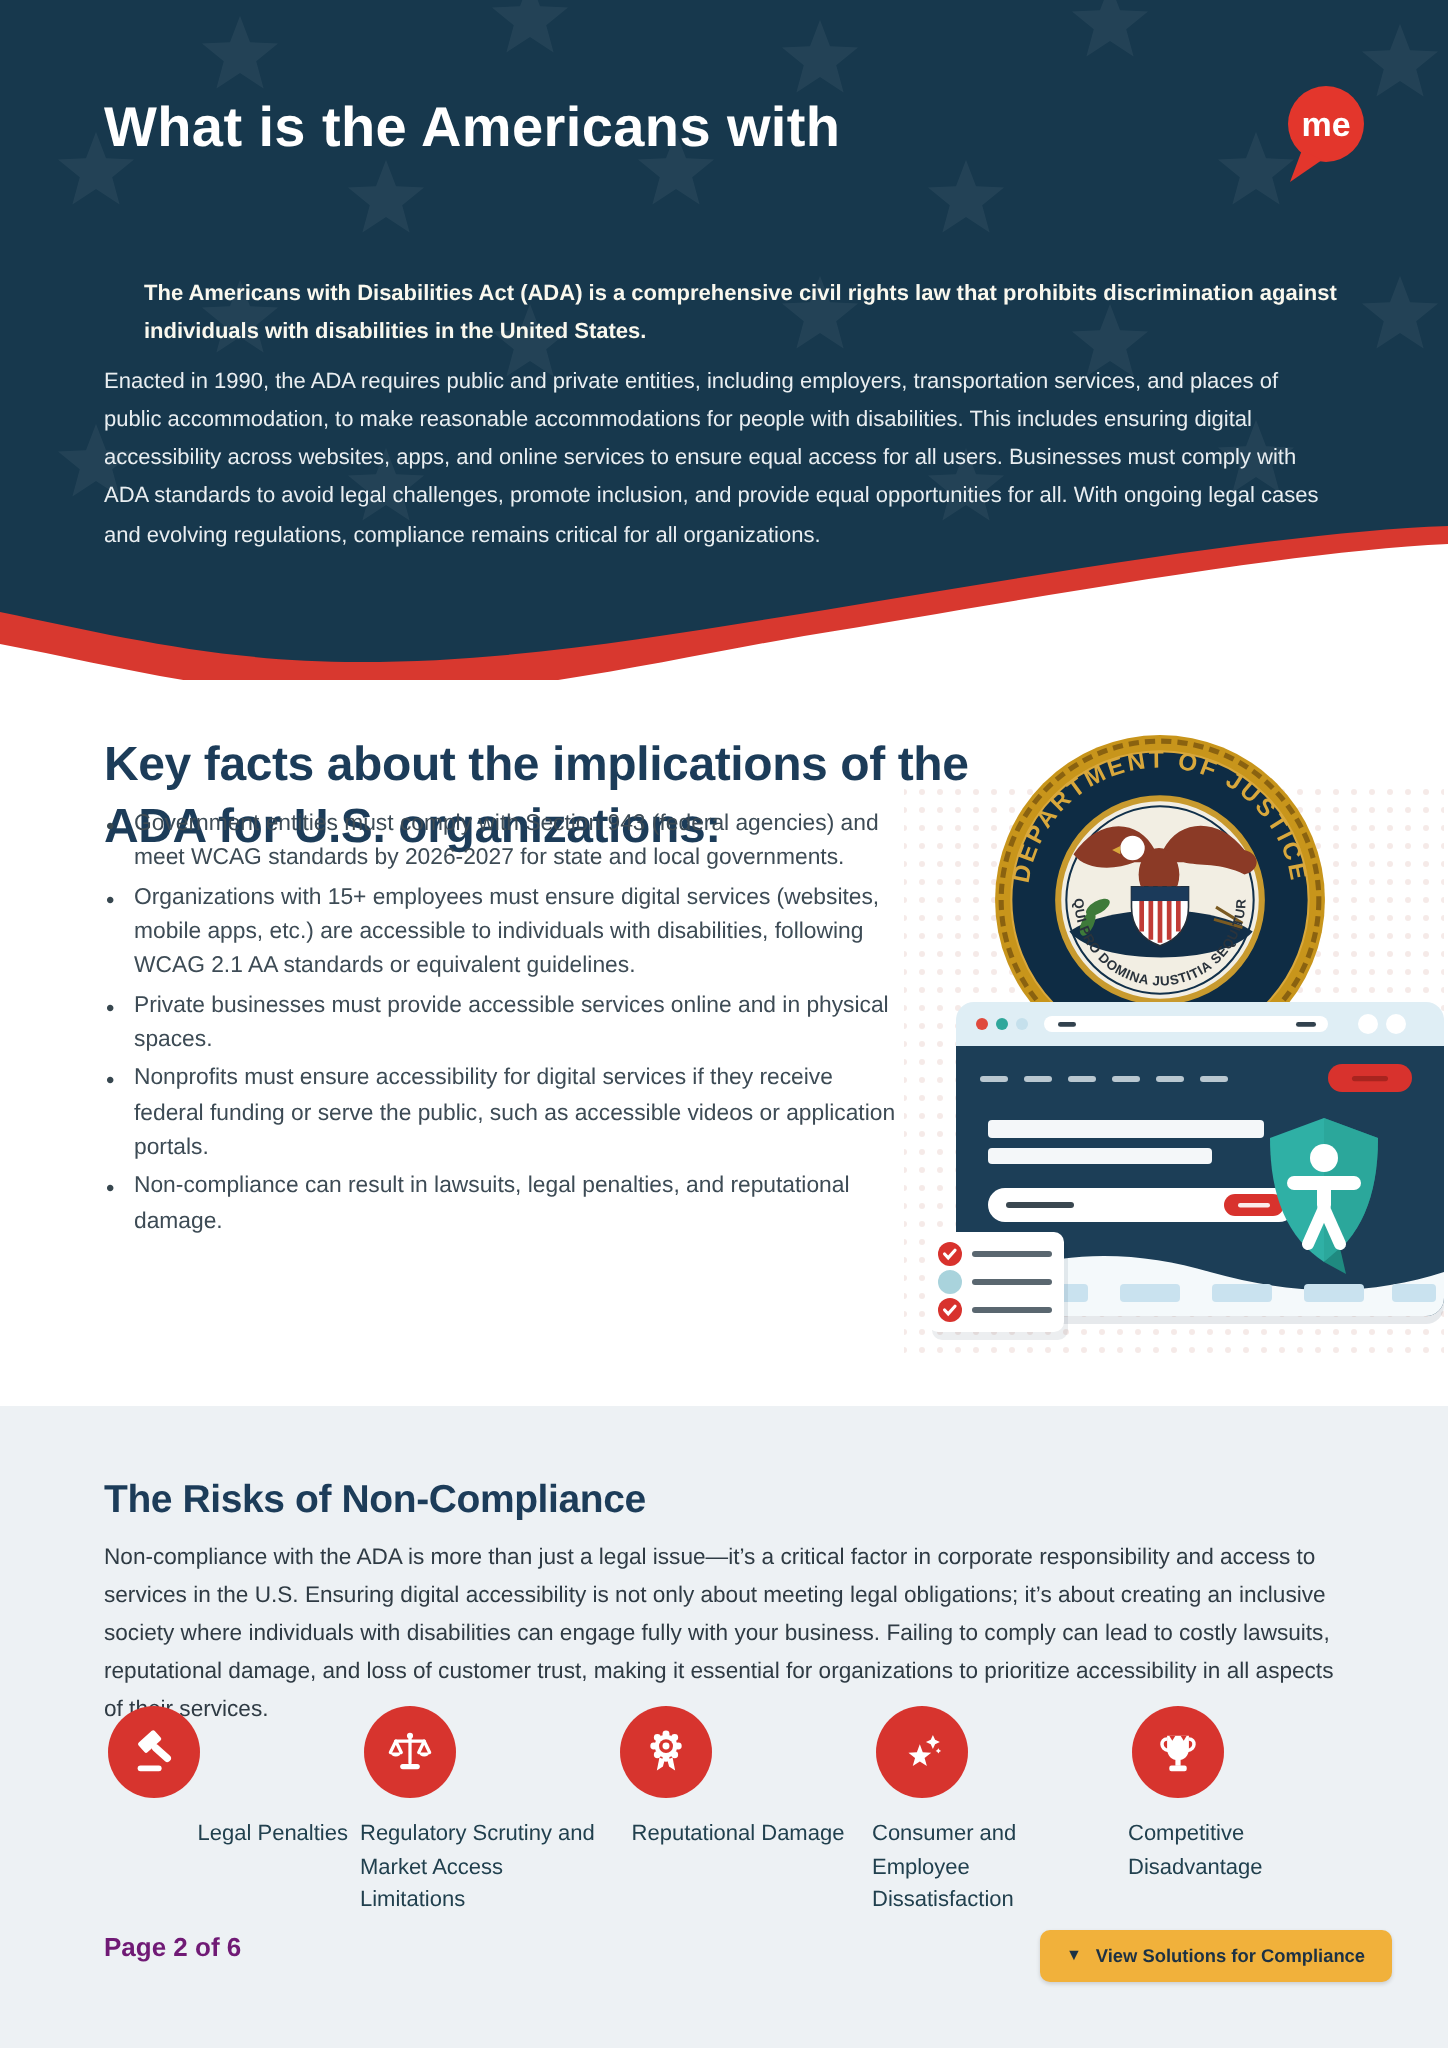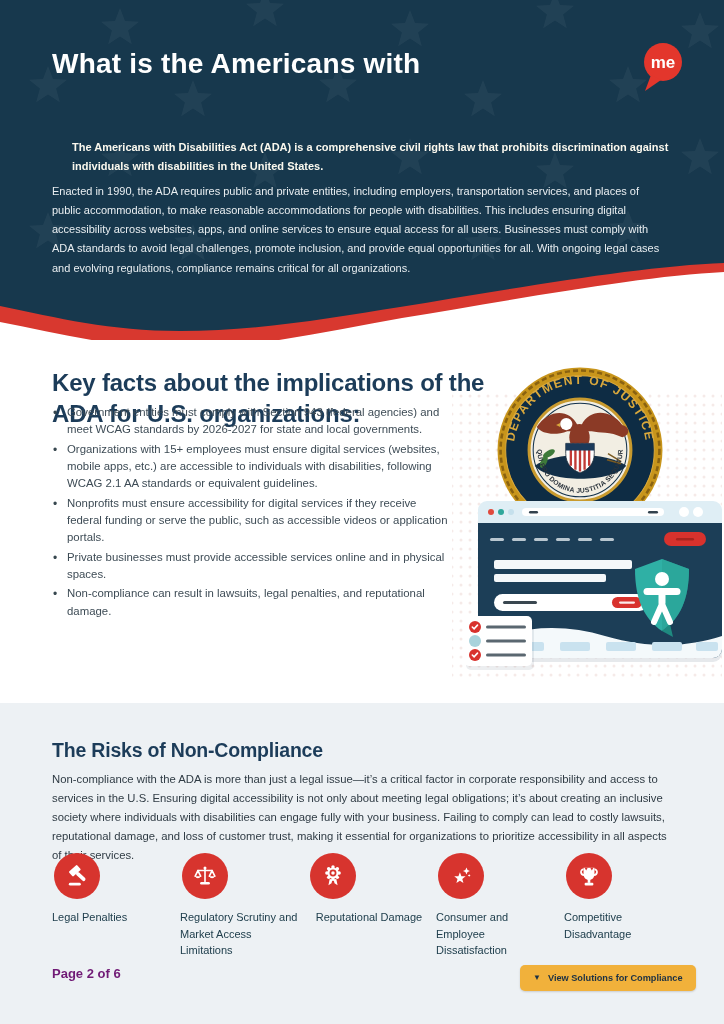--- a/index.html
+++ b/index.html
@@ -34,21 +34,21 @@
   
   .risks{position:absolute;left:0;top:703px;width:724px;height:359px;background:#EDF1F4;}
   .risks-heading{position:absolute;left:52px;top:20px;color:#1C3C59;font-size:19.5px;
                  font-weight:700;letter-spacing:-.2px;}
   .risks-body{position:absolute;left:52px;top:56px;width:624px;color:#2F3B44;
               font-size:11.3px;line-height:1.68;}
   .risk-item{position:absolute;top:150px;width:122px;}
   .risk-circle{width:46px;height:46px;border-radius:50%;background:#D7342E;margin-left:2px;
                display:flex;align-items:center;justify-content:center;}
   .risk-label{margin-top:10px;color:#21404E;font-size:11px;line-height:1.5;font-weight:500;}
-  .ri-0{left:52px;} .ri-1{left:180px;} .ri-2{left:308px;text-align:center;} .ri-3{left:436px;} .ri-4{left:564px;}
+  .ri-0{left:52px;text-align:right;} .ri-1{left:180px;} .ri-2{left:308px;text-align:center;} .ri-3{left:436px;} .ri-4{left:564px;}
 
   
   .page-label{position:absolute;left:52px;top:263px;color:#701a75;font-size:13px;font-weight:700;}
   .cta-button{position:absolute;left:520px;top:262px;height:26px;padding:0 13px;
               background:#F1B13B;border:none;border-radius:5px;display:flex;align-items:center;
               gap:7px;cursor:pointer;box-shadow:0 1px 2px rgba(0,0,0,.15);}
   .cta-arrow{color:#1C3144;font-size:8px;line-height:1;}
   .cta-text{color:#1C3144;font-size:9.2px;font-weight:700;white-space:nowrap;
             font-family:"Liberation Sans","DejaVu Sans",sans-serif;text-align:right;}
 </style>
@@ -100,22 +100,22 @@
   </div>
 
   <p class="intro-lead">The Americans with Disabilities Act (ADA) is a comprehensive civil rights law that prohibits discrimination against individuals with disabilities in the United States.</p>
   <p class="intro-body">Enacted in 1990, the ADA requires public and private entities, including employers, transportation services, and places of public accommodation, to make reasonable accommodations for people with disabilities. This includes ensuring digital accessibility across websites, apps, and online services to ensure equal access for all users. Businesses must comply with ADA standards to avoid legal challenges, promote inclusion, and provide equal opportunities for all. With ongoing legal cases and evolving regulations, compliance remains critical for all organizations.</p>
 
   <h2 class="keyfacts-heading">Key facts about the implications of the ADA for U.S. organizations:</h2>
 
   <ul class="bullets">
     <li>Government entities must comply with Section 943 (federal agencies) and meet WCAG standards by 2026-2027 for state and local governments.</li>
     <li>Organizations with 15+ employees must ensure digital services (websites, mobile apps, etc.) are accessible to individuals with disabilities, following WCAG 2.1 AA standards or equivalent guidelines.</li>
+    <li>Private businesses must provide accessible services online and in physical spaces.</li>
     <li>Nonprofits must ensure accessibility for digital services if they receive federal funding or serve the public, such as accessible videos or application portals.</li>
-    <li>Private businesses must provide accessible services online and in physical spaces.</li>
     <li>Non-compliance can result in lawsuits, legal penalties, and reputational damage.</li>
   </ul>
 
   <div class="illustration">
 
     <svg class="illo-dots" width="274" height="345" viewBox="0 0 274 345">
       <defs>
         <pattern id="dotp" width="9" height="9" patternUnits="userSpaceOnUse">
           <circle cx="2" cy="2" r="1.5" fill="#EBD5D1"></circle>
         </pattern>

